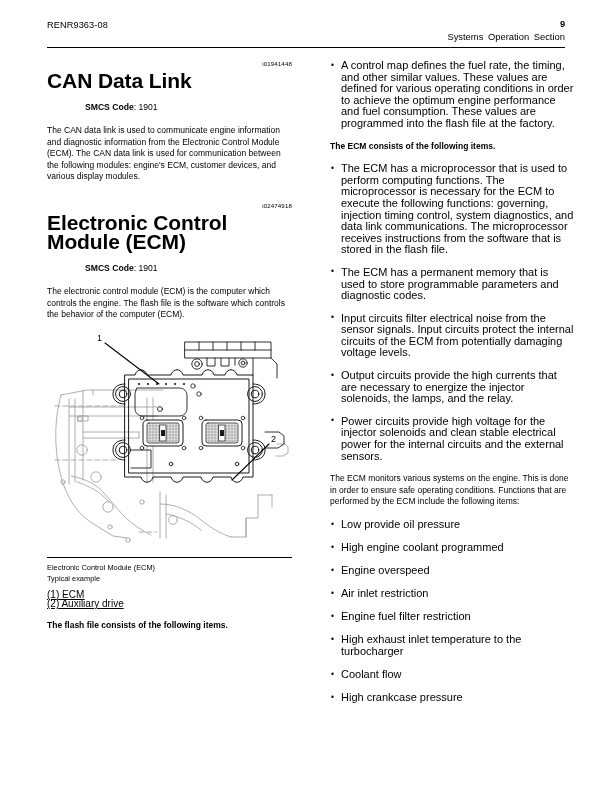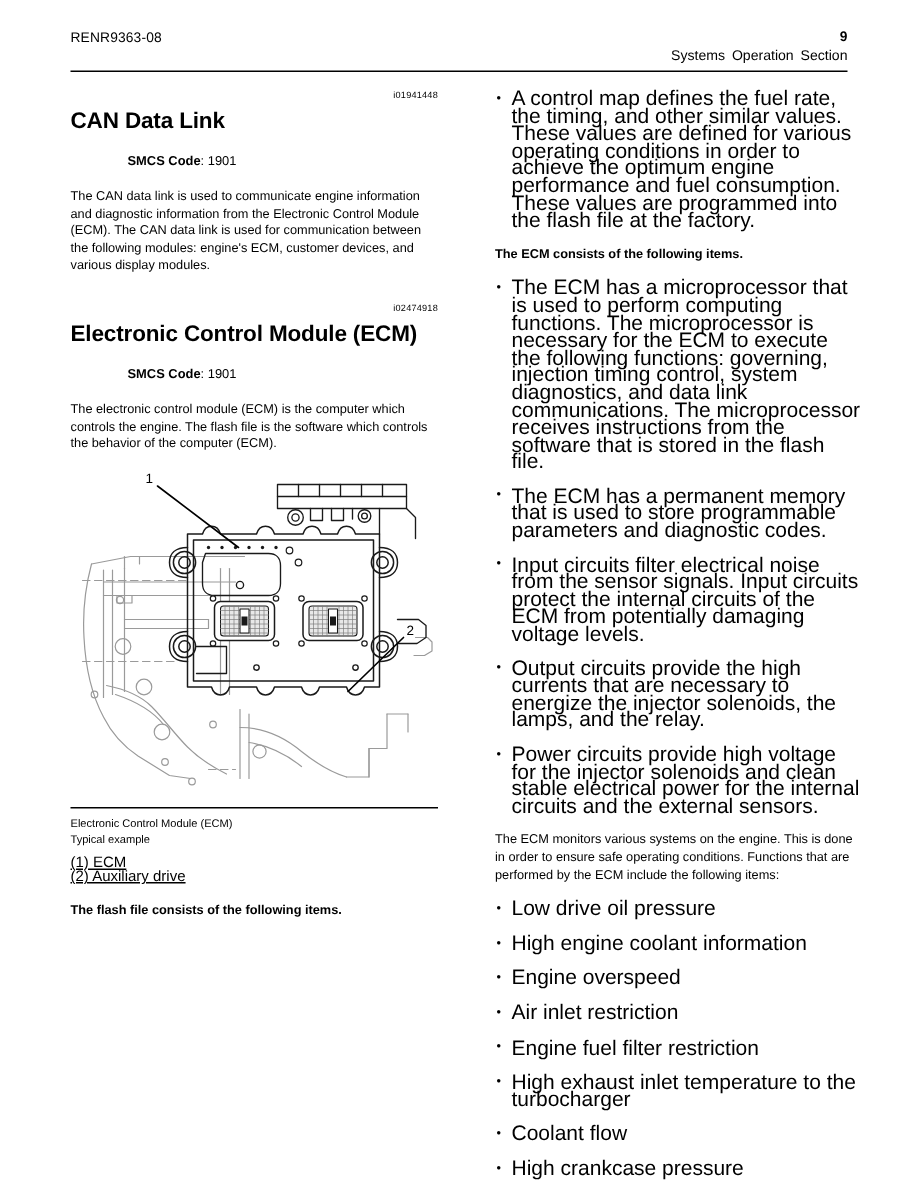--- a/index.html
+++ b/index.html
@@ -81,21 +81,21 @@
     font-size: 6.1px;
     text-align: right;
     color: #000;
     letter-spacing: 0.15px;
     margin: 0 0 3px 0;
     height: 8px;
     line-height: 8px;
   }
 
   h1.sec-title {
-    font-size: 15px;
+    font-size: 21px;
     font-weight: bold;
     line-height: 19px;
     margin: 0 0 11px 0;
     letter-spacing: -0.1px;
   }
 
   .smcs {
     font-size: 8.6px;
     line-height: 12px;
     margin: 0 0 12px 0;
@@ -117,21 +117,21 @@
     margin: 0 0 11px 0;
   }
 
   ul.bullets {
     list-style: none;
     margin: 0 0 11px 0;
     padding: 0;
   }
   ul.bullets > li {
     position: relative;
-    font-size: 14px;
+    font-size: 11px;
     line-height: 11.6px;
     padding-left: 11px;
     margin-bottom: 11px;
   }
   ul.bullets > li:last-child { margin-bottom: 0; }
   ul.bullets > li::before {
     content: "\2022";
     position: absolute;
     left: 1px;
     top: -0.5px;
@@ -460,22 +460,22 @@
       <li>The ECM has a microprocessor that is used to perform computing functions. The microprocessor is necessary for the ECM to execute the following functions: governing, injection timing control, system diagnostics, and data link communications. The microprocessor receives instructions from the software that is stored in the flash file.</li>
       <li>The ECM has a permanent memory that is used to store programmable parameters and diagnostic codes.</li>
       <li>Input circuits filter electrical noise from the sensor signals. Input circuits protect the internal circuits of the ECM from potentially damaging voltage levels.</li>
       <li>Output circuits provide the high currents that are necessary to energize the injector solenoids, the lamps, and the relay.</li>
       <li>Power circuits provide high voltage for the injector solenoids and clean stable electrical power for the internal circuits and the external sensors.</li>
     </ul>
 
     <p class="body">The ECM monitors various systems on the engine. This is done in order to ensure safe operating conditions. Functions that are performed by the ECM include the following items:</p>
 
     <ul class="bullets tight">
-      <li>Low drive oil pressure</li>
-      <li>High engine coolant information</li>
+      <li>Low provide oil pressure</li>
+      <li>High engine coolant programmed</li>
       <li>Engine overspeed</li>
       <li>Air inlet restriction</li>
       <li>Engine fuel filter restriction</li>
       <li>High exhaust inlet temperature to the turbocharger</li>
       <li>Coolant flow</li>
       <li>High crankcase pressure</li>
     </ul>
 
   </div>
 

